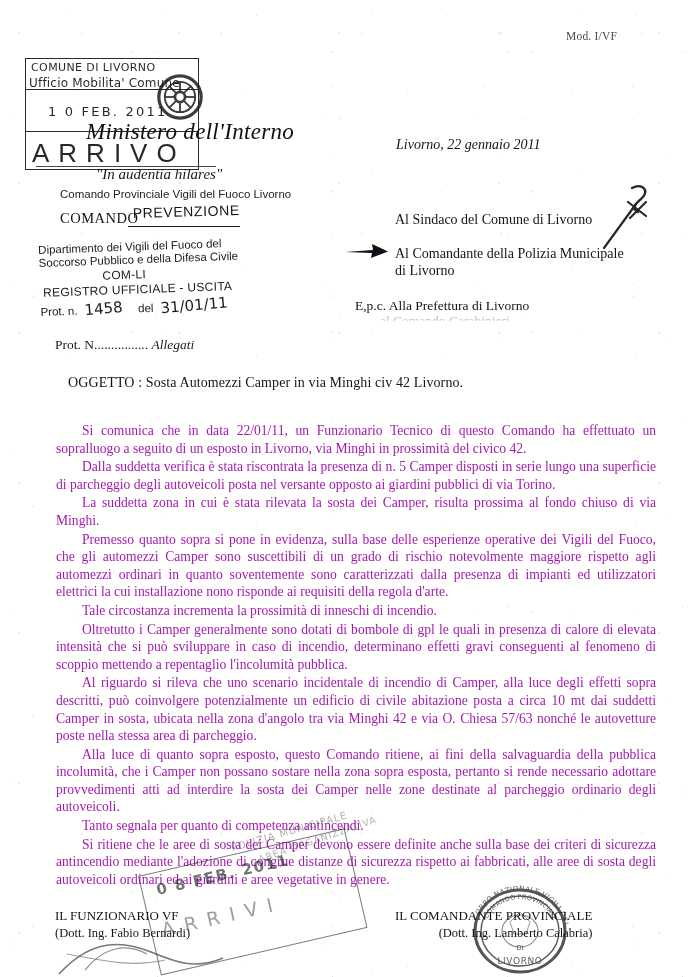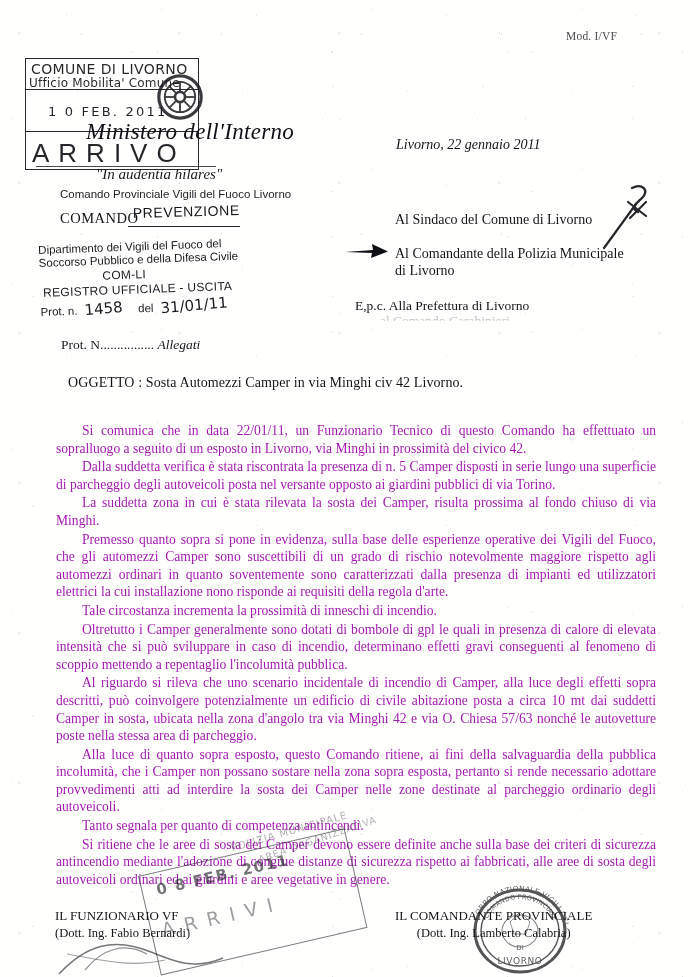--- a/index.html
+++ b/index.html
@@ -44,21 +44,21 @@
   .arrival-stamp{
     left:25px; top:58px; width:172px; height:110px;
     border:1.6px solid #1c1d22;
     font-family:"DejaVu Sans", sans-serif;
     color:#17181c;
     opacity:.93;
   }
   .arrival-stamp .line-h{
     position:absolute; left:0; right:0; height:1.4px; background:#1c1d22;
   }
-  .as-t1{ position:absolute; left:5px; top:2px; font-size:14px; letter-spacing:.4px; white-space:nowrap;}
+  .as-t1{ position:absolute; left:5px; top:2px; font-size:11px; letter-spacing:.4px; white-space:nowrap;}
   .as-t2{ position:absolute; left:3px; top:17px; font-size:12px; letter-spacing:.2px; white-space:nowrap;}
   .as-date{ position:absolute; left:22px; top:45px; font-size:13px; letter-spacing:2.2px; white-space:nowrap;}
   .as-arr{ position:absolute; left:6px; top:79px; font-size:26px; letter-spacing:9px;
            font-family:"Liberation Sans", sans-serif; white-space:nowrap;}
 
   
   .emblem{ left:157px; top:74px; width:46px; height:46px; opacity:.85;}
 
   
   .ministero{
@@ -100,21 +100,21 @@
   .registry .r2{ font-size:11.5px; white-space:nowrap; margin-top:1px;}
   .registry .r3{ font-size:12px; text-align:center; width:170px; margin-top:2px; letter-spacing:.3px;}
   .registry .r4{ font-size:12px; text-align:center; width:196px; margin-top:1px; letter-spacing:.3px;}
   .registry .r5{ font-size:11.5px; margin-top:2px; white-space:nowrap;}
   .registry .hand{
     font-family:"DejaVu Sans", sans-serif; font-size:15px;
     display:inline-block; transform:rotate(-3deg); padding:0 4px;
   }
 
   
-  .protline{ left:61px; top:337px; font-size:13.5px; white-space:nowrap; color:#1a1b20;}
+  .protline{ left:55px; top:337px; font-size:13.5px; white-space:nowrap; color:#1a1b20;}
   .protline i{ font-style:italic;}
 
   
   .addr{ left:395px; font-size:14px; white-space:nowrap; color:#15161a;}
   .addr-1{ top:212px;}
   .addr-2{ top:246px;}
   .addr-2b{ left:395px; top:263px; font-size:14px; white-space:nowrap;}
   .addr-3{ left:355px; top:298px; font-size:13.5px; white-space:nowrap;}
   .addr-3-ghost{
     left:380px; top:313px; font-size:13.5px; white-space:nowrap;
@@ -134,21 +134,21 @@
     font-size:13.6px; line-height:17.6px; text-align:justify;
     color:#a21caf;
   }
   .body p{ margin:0 0 0 0; text-indent:26px;}
   .body p + p{ margin-top:1px;}
 
   
   .sig-left{ left:55px; top:908px; font-size:13px; white-space:nowrap;}
   .sig-left .n2{ margin-top:2px; font-size:12.5px;}
   .sig-right{ left:395px; top:908px; font-size:13px; white-space:nowrap;}
-  .sig-right .n2{ margin-top:2px; font-size:12.5px; text-align:center;}
+  .sig-right .n2{ margin-top:2px; font-size:12.5px; text-align:right;}
 
   
   .archive-stamp{
     left:138px; top:876px; width:210px; height:100px;
     transform:rotate(-13deg); transform-origin:left top;
     border:1.4px solid #2a2b30; opacity:.62; color:#1d1e23;
     font-family:"DejaVu Sans", sans-serif; pointer-events:none;
   }
   .archive-stamp .a-date{
     position:absolute; left:14px; top:8px; font-size:15px; letter-spacing:1.5px; white-space:nowrap;

